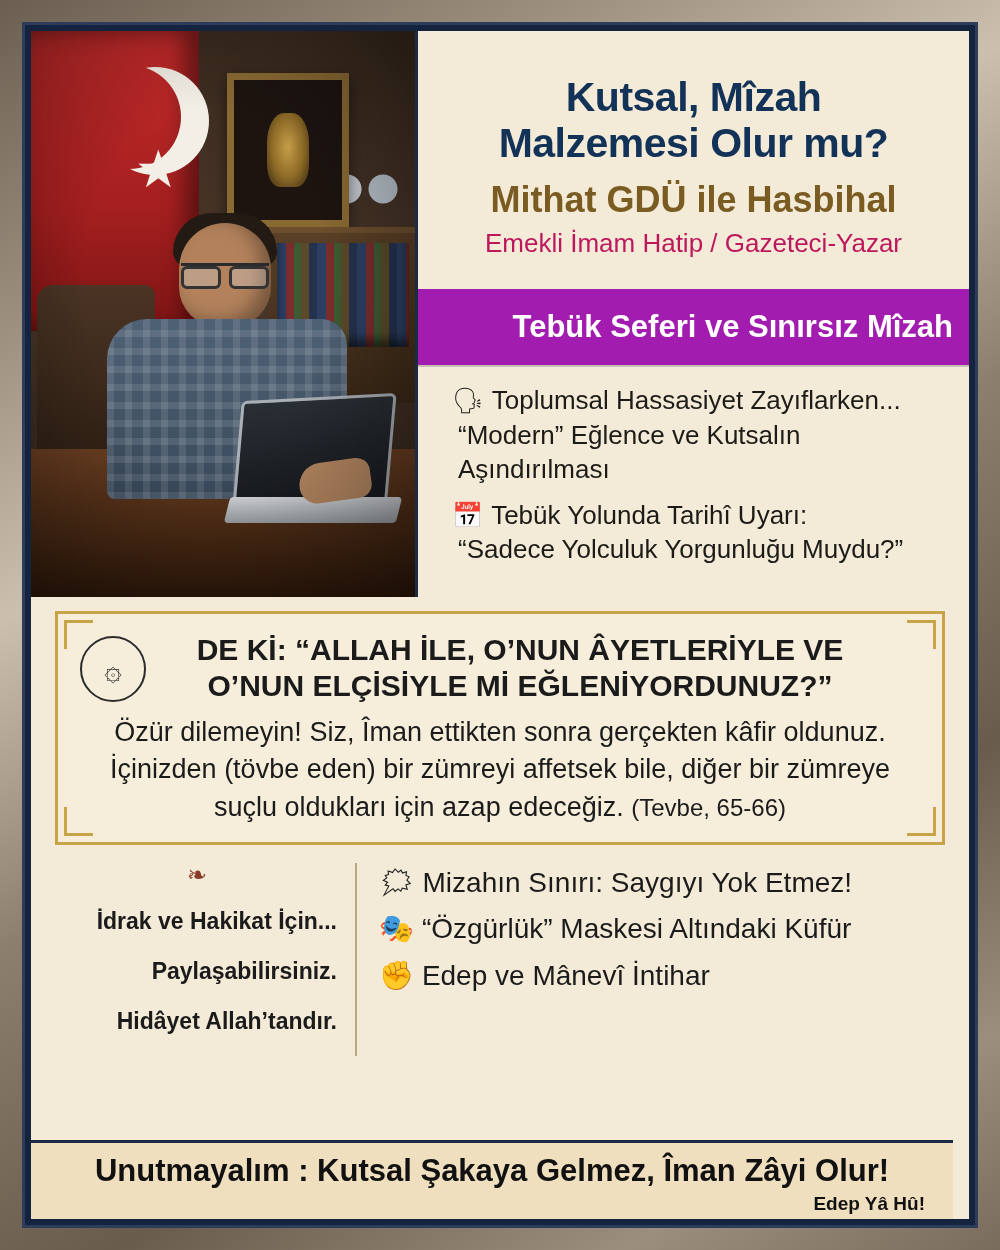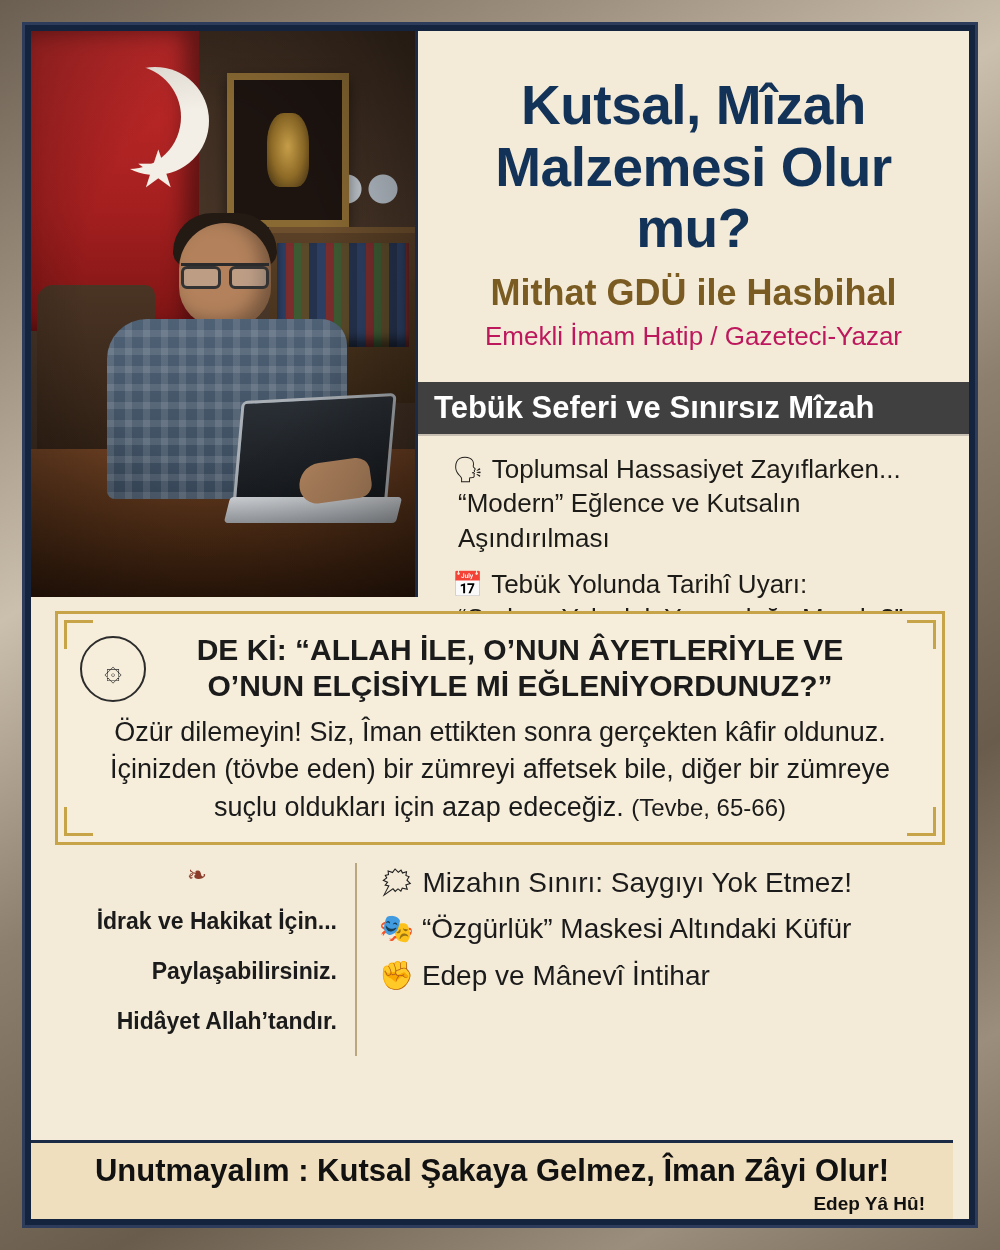--- a/index.html
+++ b/index.html
@@ -175,47 +175,47 @@
     flex: 1;
     background: #f3ead8;
     padding: 44px 30px 0 30px;
     box-sizing: border-box;
     text-align: center;
     position: relative;
   }
   .title {
     color: #123258;
     font-weight: 700;
-    font-size: 55px;
+    font-size: 41px;
     line-height: 1.12;
     letter-spacing: -0.5px;
     margin: 0;
   }
   .title .l2 { display: block; }
   .subtitle {
     margin-top: 12px;
     color: #7a5c22;
     font-weight: 700;
     font-size: 36px;
     line-height: 1.15;
   }
   .subtitle-sm {
     margin-top: 8px;
     color: #be185d;
     font-size: 26px;
     font-weight: 400;
   }
   .bluebar {
     margin: 30px -30px 0 -30px;
-    background: #404040;
+    background: #a21caf;
     color: #fff;
     font-weight: 700;
     font-size: 31px;
-    padding: 8px 16px;
-    text-align: left;
+    padding: 20px 16px;
+    text-align: right;
     box-shadow: 0 2px 0 rgba(0,0,0,.18);
   }
   .bullets {
     margin-top: 18px;
     text-align: left;
     padding-left: 4px;
   }
   .bullet-line {
     font-size: 26px;
     color: #1c1b17;

